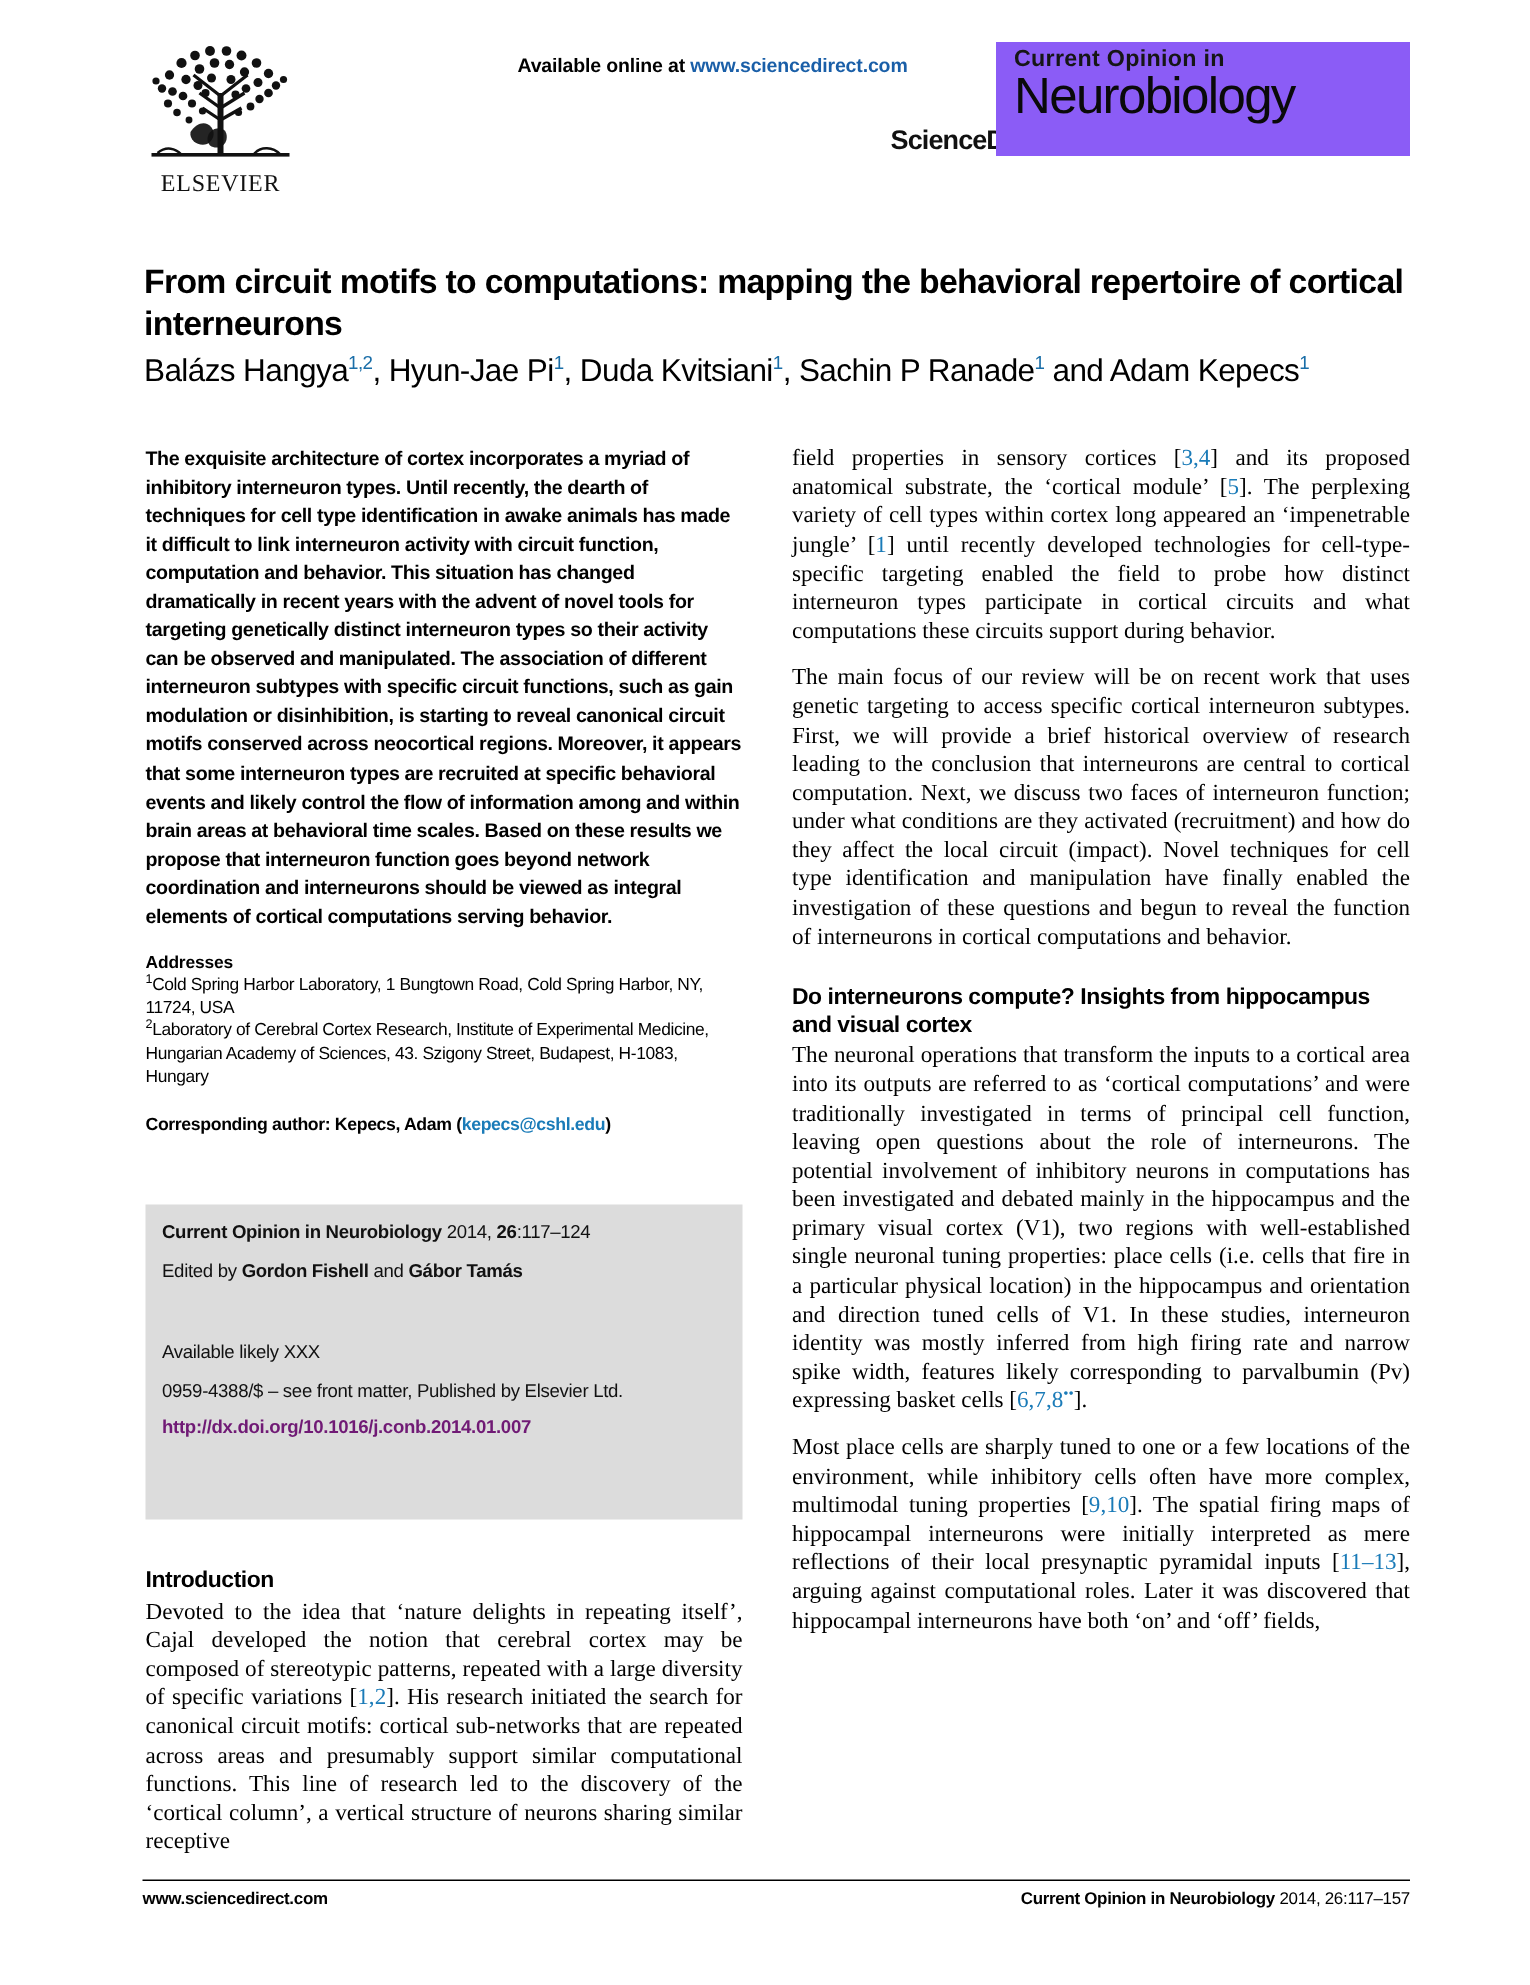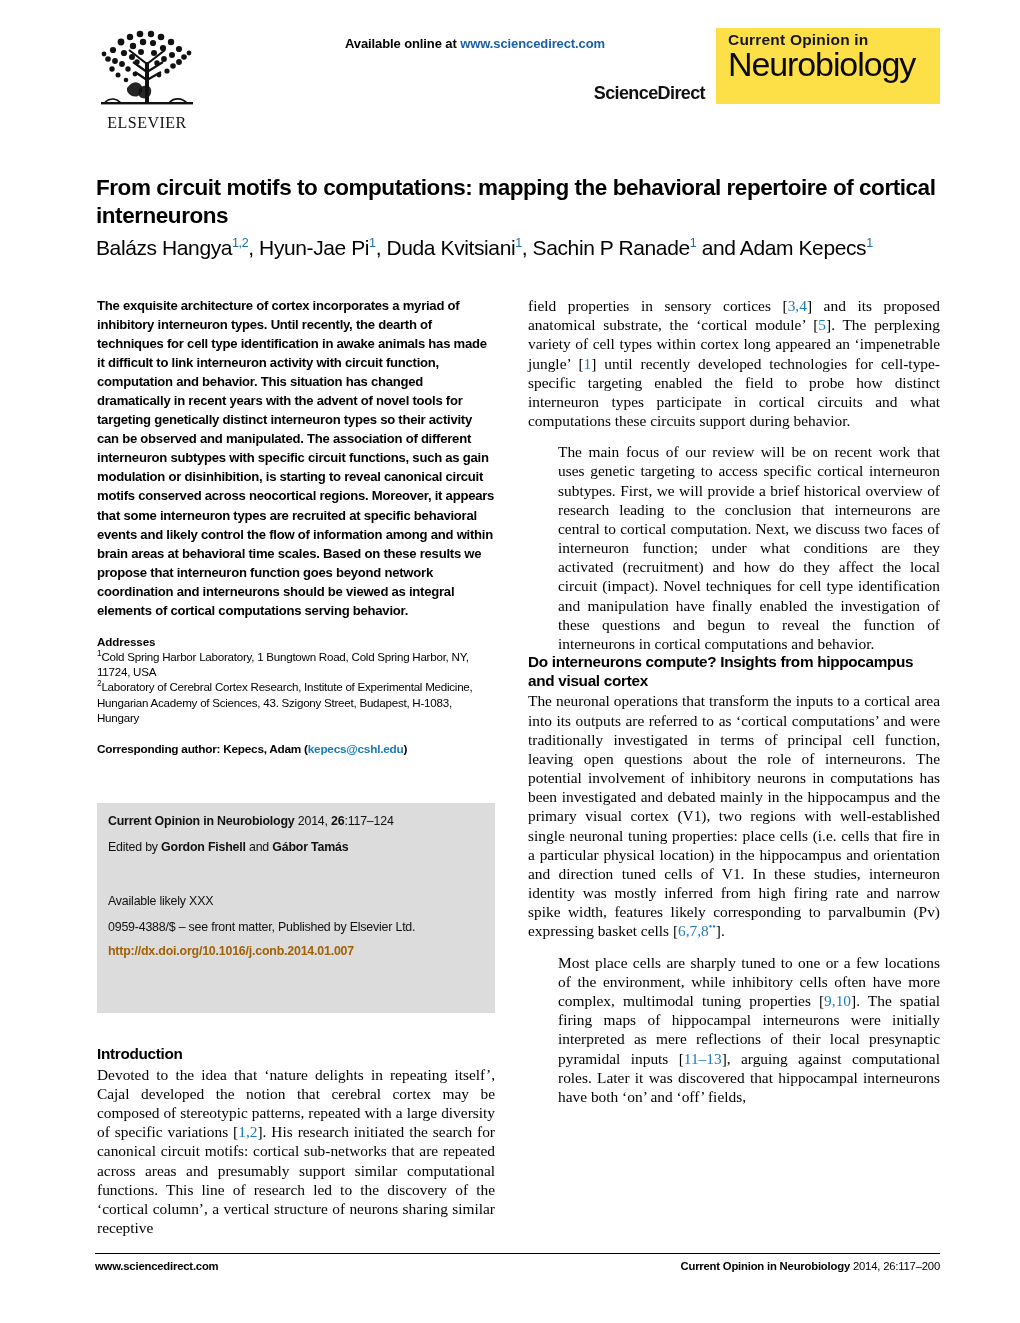--- a/index.html
+++ b/index.html
@@ -71,22 +71,22 @@
     font-family: "Liberation Sans", sans-serif;
     font-size: 18px;
     font-weight: bold;
     color: #111;
     letter-spacing: -0.6px;
     text-align: right;
   }
   .journal-logo {
     position: absolute;
     right: 0; top: 2px;
-    width: 224px; height: 76px;
-    background: #fde047;
+    width: 276px; height: 76px;
+    background: #8b5cf6;
     padding: 4px 10px 2px 12px;
     box-sizing: border-box;
   }
   .jl-current {
     font-family: "Liberation Sans", sans-serif;
     font-size: 15.5px;
     font-weight: bold;
     color: #161616;
     letter-spacing: 0.2px;
     line-height: 1.05;
@@ -211,21 +211,21 @@
     color: #111;
     margin: 0 0 9px 0;
   }
   .gb-line b { font-weight: bold; }
   .gb-gap { height: 29px; }
   .gb-doi {
     font-family: "Liberation Sans", sans-serif;
     font-size: 12.4px;
     font-weight: bold;
     letter-spacing: -0.2px;
-    color: #a16207;
+    color: #701a75;
     margin: 0;
   }
 
   
   .sec-head {
     font-family: "Liberation Sans", sans-serif;
     font-size: 15.3px;
     font-weight: bold;
     letter-spacing: -0.3px;
     line-height: 1.22;
@@ -234,21 +234,21 @@
   }
   .body-p {
     font-family: "Liberation Serif", serif;
     font-size: 15.4px;
     line-height: 1.245;
     text-align: justify;
     color: #000;
     margin: 0;
     hyphens: none;
   }
-  .body-p + .body-p { margin-top: 12px; margin-left: 30px; }
+  .body-p + .body-p { margin-top: 12px; }
   .ref { color: #1a7bb8; }
   .ref sup { font-size: 10px; vertical-align: super; line-height: 0; }
 
   .intro-block {
     position: absolute;
     left: 97px; top: 1045px;
     width: 398px;
   }
 
   
@@ -381,28 +381,28 @@
     <h2 class="sec-head">Introduction</h2>
     <p class="body-p"><span>Devoted to the idea that ‘nature delights in repeating itself’, Cajal developed the notion that cerebral cortex may be composed of stereotypic patterns, repeated with a large diversity of specific variations [</span><span class="ref">1,2</span><span>]. His research initiated the search for canonical circuit motifs: cortical sub-networks that are repeated across areas and presumably support similar computational functions. This line of research led to the discovery of the ‘cortical column’, a vertical structure of neurons sharing similar receptive</span></p>
   </div>
 
   <div class="col-right">
 
     <p class="body-p"><span>field properties in sensory cortices [</span><span class="ref">3,4</span><span>] and its proposed anatomical substrate, the ‘cortical module’ [</span><span class="ref">5</span><span>]. The perplexing variety of cell types within cortex long appeared an ‘impenetrable jungle’ [</span><span class="ref">1</span><span>] until recently developed technologies for cell-type-specific targeting enabled the field to probe how distinct interneuron types participate in cortical circuits and what computations these circuits support during behavior.</span></p>
 
     <p class="body-p">The main focus of our review will be on recent work that uses genetic targeting to access specific cortical interneuron subtypes. First, we will provide a brief historical overview of research leading to the conclusion that interneurons are central to cortical computation. Next, we discuss two faces of interneuron function; under what conditions are they activated (recruitment) and how do they affect the local circuit (impact). Novel techniques for cell type identification and manipulation have finally enabled the investigation of these questions and begun to reveal the function of interneurons in cortical computations and behavior.</p>
 
-    <h2 class="sec-head" style="">Do interneurons compute? Insights from hippocampus and visual cortex</h2>
+    <h2 class="sec-head" style="margin-top:22px;">Do interneurons compute? Insights from hippocampus and visual cortex</h2>
 
     <p class="body-p"><span>The neuronal operations that transform the inputs to a cortical area into its outputs are referred to as ‘cortical computations’ and were traditionally investigated in terms of principal cell function, leaving open questions about the role of interneurons. The potential involvement of inhibitory neurons in computations has been investigated and debated mainly in the hippocampus and the primary visual cortex (V1), two regions with well-established single neuronal tuning properties: place cells (i.e. cells that fire in a particular physical location) in the hippocampus and orientation and direction tuned cells of V1. In these studies, interneuron identity was mostly inferred from high firing rate and narrow spike width, features likely corresponding to parvalbumin (Pv) expressing basket cells [</span><span class="ref"><span>6,7,8</span><sup>••</sup></span><span>].</span></p>
 
     <p class="body-p"><span>Most place cells are sharply tuned to one or a few locations of the environment, while inhibitory cells often have more complex, multimodal tuning properties [</span><span class="ref">9,10</span><span>]. The spatial firing maps of hippocampal interneurons were initially interpreted as mere reflections of their local presynaptic pyramidal inputs [</span><span class="ref">11–13</span><span>], arguing against computational roles. Later it was discovered that hippocampal interneurons have both ‘on’ and ‘off’ fields,</span></p>
   </div>
 
   <div class="footer">
     <div class="footer-rule"></div>
     <div class="footer-row">
       <div class="footer-left">www.sciencedirect.com</div>
-      <div class="footer-right"><b>Current Opinion in Neurobiology</b><span> 2014, 26:117–200</span></div>
+      <div class="footer-right"><b>Current Opinion in Neurobiology</b><span> 2014, 26:117–157</span></div>
     </div>
   </div>
 
 </div>
 
 </body></html>

